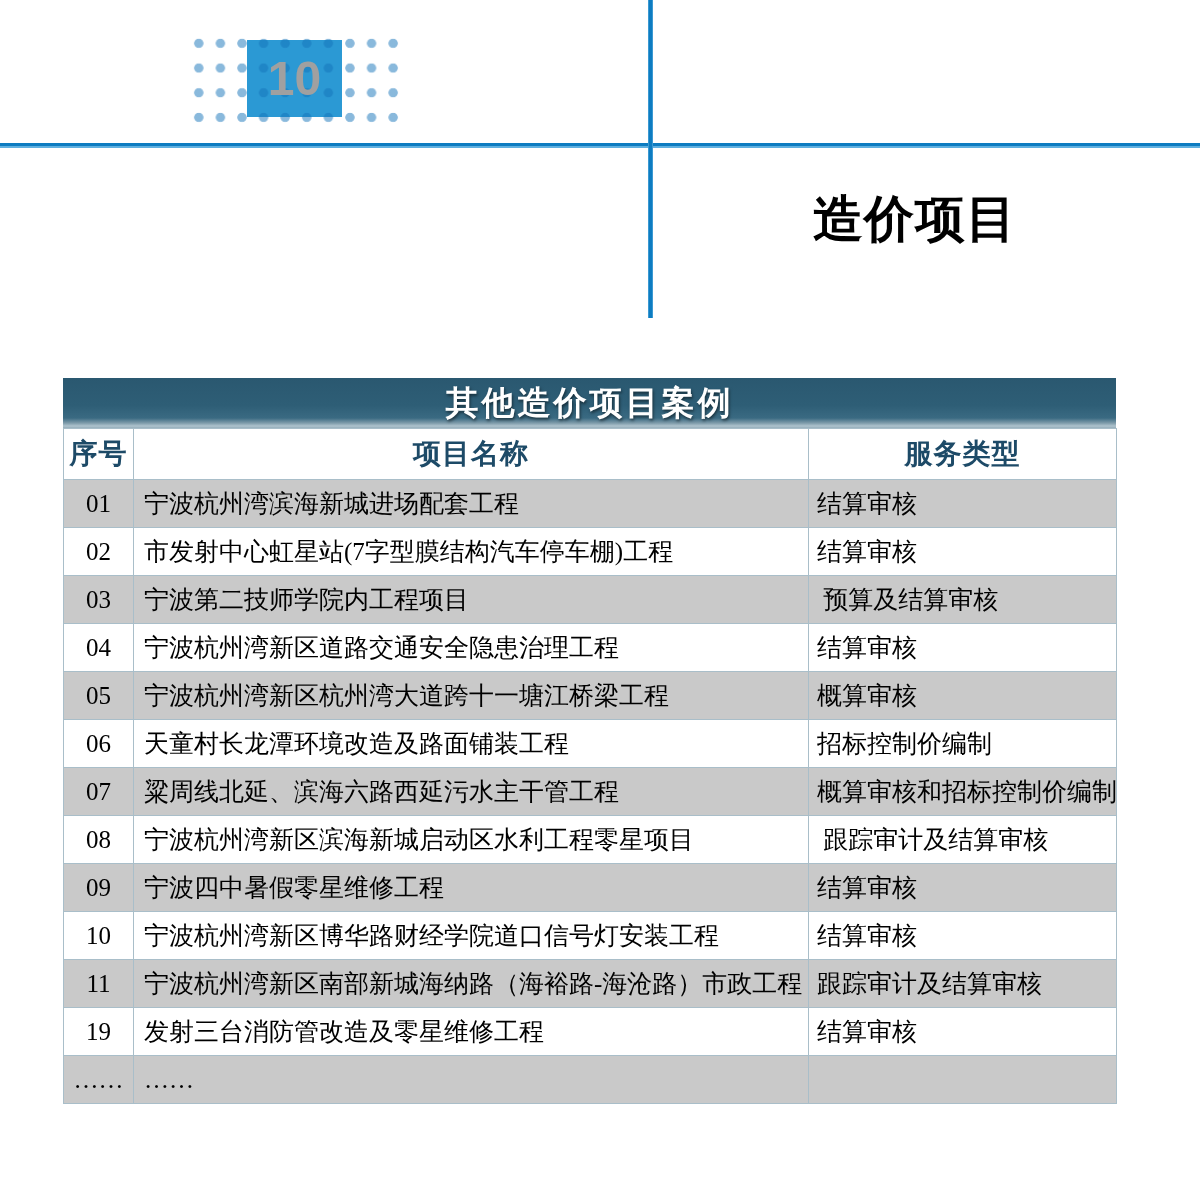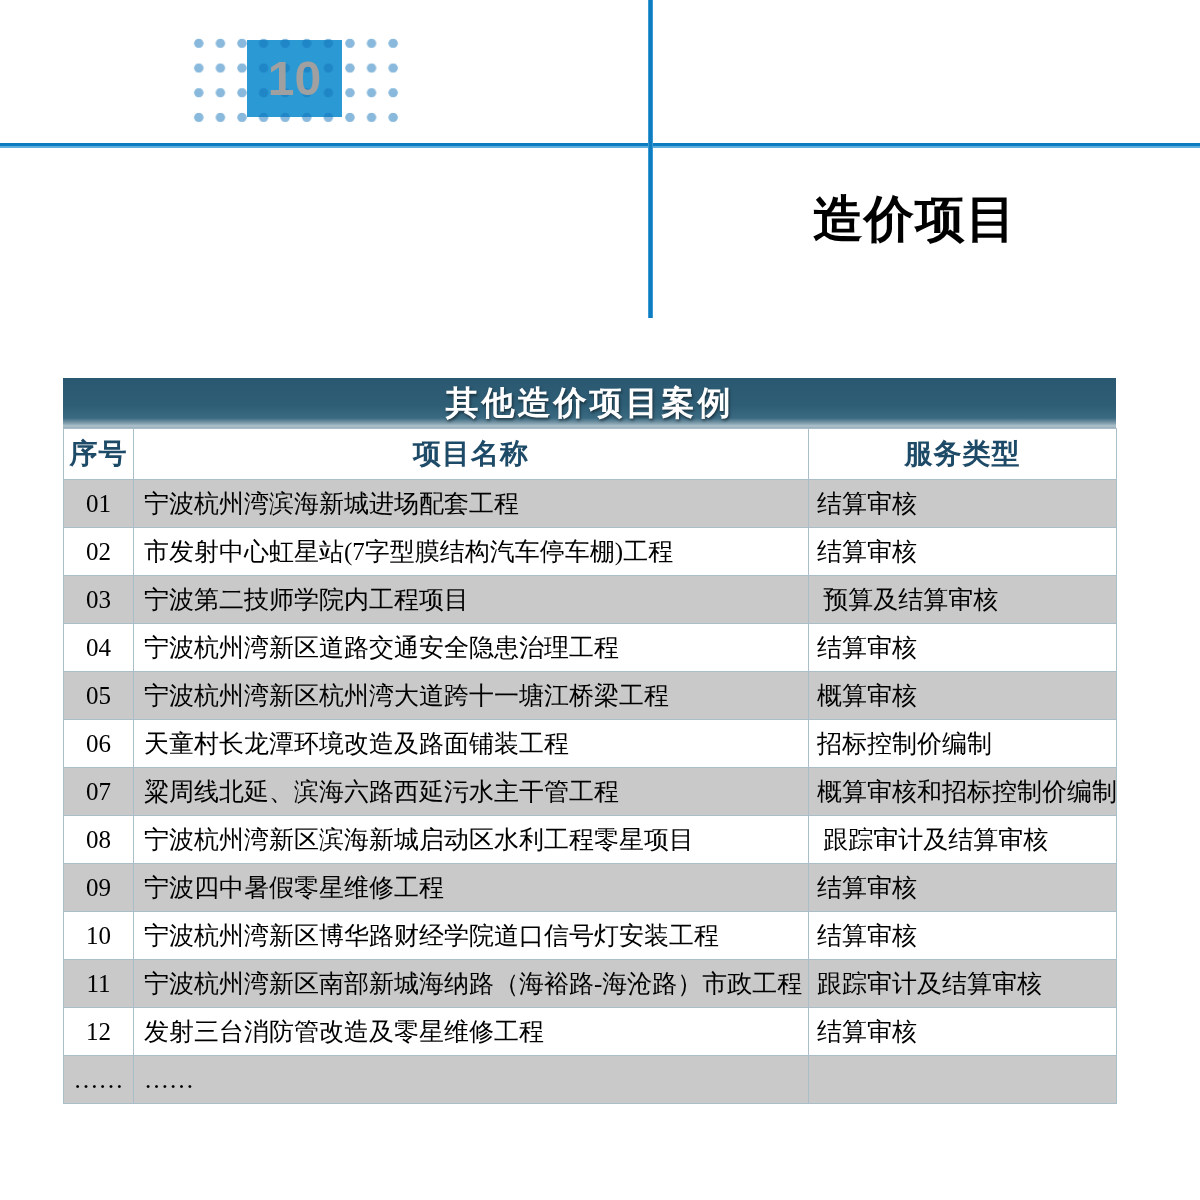--- a/index.html
+++ b/index.html
@@ -149,21 +149,21 @@
             <td class="col-no">10</td>
             <td class="col-name">宁波杭州湾新区博华路财经学院道口信号灯安装工程</td>
             <td class="col-svc">结算审核</td>
           </tr>
           <tr>
             <td class="col-no">11</td>
             <td class="col-name">宁波杭州湾新区南部新城海纳路（海裕路-海沧路）市政工程</td>
             <td class="col-svc">跟踪审计及结算审核</td>
           </tr>
           <tr>
-            <td class="col-no">12</td>
+            <td class="col-no">19</td>
             <td class="col-name">发射三台消防管改造及零星维修工程</td>
             <td class="col-svc">结算审核</td>
           </tr>
           <tr>
             <td class="col-no">……</td>
             <td class="col-name">……</td>
             <td class="col-svc"></td>
           </tr>
         </tbody>
     </table>

